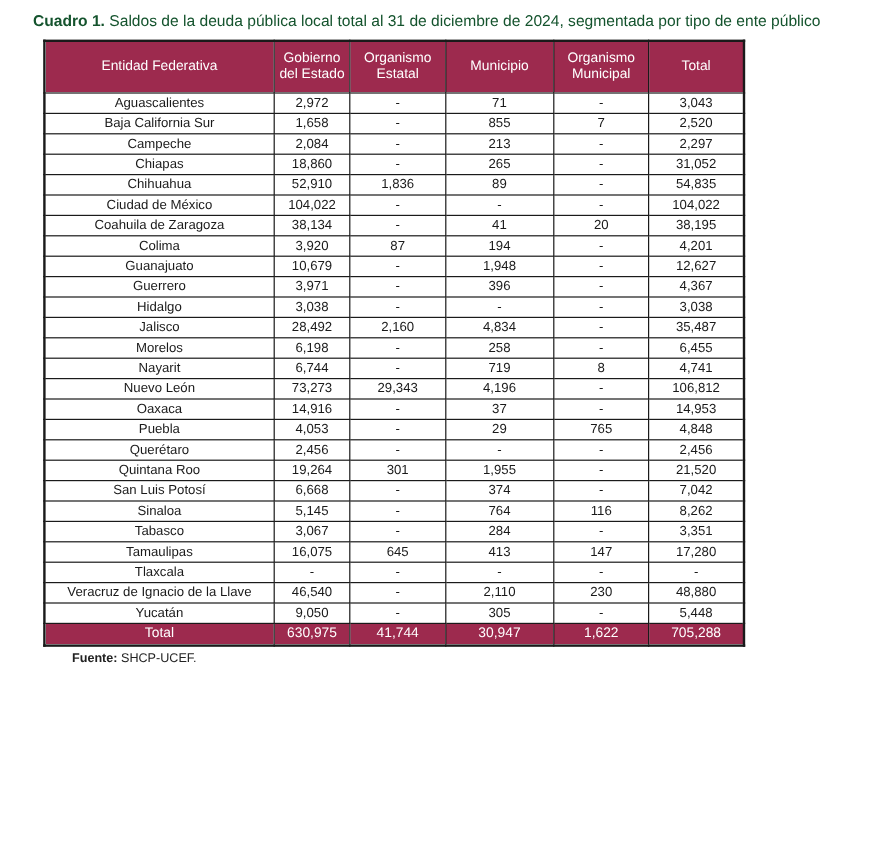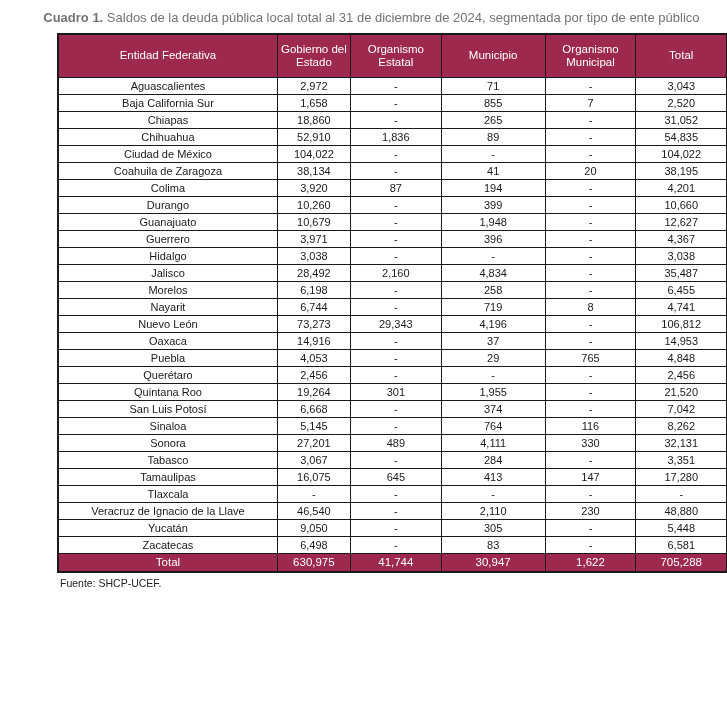--- a/index.html
+++ b/index.html
@@ -11,31 +11,31 @@
   html, body {
     margin: 0; padding: 0;
     width: 727px; height: 719px;
     background: #ffffff;
     font-family: "Liberation Sans", sans-serif;
     color: #1a1a1a;
   }
   .title {
     width: 672px;
     margin: 9px auto 7px auto;
-    text-align: right;
+    text-align: left;
     font-size: 13px;
     line-height: 1.32;
-    color: #737373;
+    color: #14532d;
   }
   .title-prefix { font-weight: bold; }
   table {
     border-collapse: collapse;
     table-layout: fixed;
-    margin-left: 57px;
-    width: 671px;
+    margin-left: 36px;
+    width: 585px;
     border: 2px solid var(--border);
   }
   th, td {
     border: 1px solid var(--border);
     text-align: center;
     vertical-align: middle;
     overflow: hidden;
     white-space: nowrap;
   }
   thead th {
@@ -59,21 +59,21 @@
     color: var(--header-text);
     font-size: 11.5px;
     height: 19px;
     padding: 0 2px;
   }
   .source {
     margin: 4px 0 0 60px;
     font-size: 10.5px;
     color: #222;
   }
-  .source-label { font-weight: normal; }
+  .source-label { font-weight: bold; }
 </style>
 </head>
 <body>
 
 <div class="page">
 
   <div class="title">
     <span class="title-prefix">Cuadro 1.</span><span> Saldos de la deuda pública local total al 31 de diciembre de 2024, segmentada por tipo de ente público</span>
   </div>
 
@@ -107,20 +107,28 @@
         </tr>
         <tr>
           <td>Baja California Sur</td>
           <td>1,658</td>
           <td>-</td>
           <td>855</td>
           <td>7</td>
           <td>2,520</td>
         </tr>
         <tr>
+          <td>Campeche</td>
+          <td>2,084</td>
+          <td>-</td>
+          <td>213</td>
+          <td>-</td>
+          <td>2,297</td>
+        </tr>
+        <tr>
           <td>Chiapas</td>
           <td>18,860</td>
           <td>-</td>
           <td>265</td>
           <td>-</td>
           <td>31,052</td>
         </tr>
         <tr>
           <td>Chihuahua</td>
           <td>52,910</td>
@@ -147,28 +155,20 @@
         </tr>
         <tr>
           <td>Colima</td>
           <td>3,920</td>
           <td>87</td>
           <td>194</td>
           <td>-</td>
           <td>4,201</td>
         </tr>
         <tr>
-          <td>Durango</td>
-          <td>10,260</td>
-          <td>-</td>
-          <td>399</td>
-          <td>-</td>
-          <td>10,660</td>
-        </tr>
-        <tr>
           <td>Guanajuato</td>
           <td>10,679</td>
           <td>-</td>
           <td>1,948</td>
           <td>-</td>
           <td>12,627</td>
         </tr>
         <tr>
           <td>Guerrero</td>
           <td>3,971</td>
@@ -257,28 +257,20 @@
           <td>-</td>
           <td>7,042</td>
         </tr>
         <tr>
           <td>Sinaloa</td>
           <td>5,145</td>
           <td>-</td>
           <td>764</td>
           <td>116</td>
           <td>8,262</td>
-        </tr>
-        <tr>
-          <td>Sonora</td>
-          <td>27,201</td>
-          <td>489</td>
-          <td>4,111</td>
-          <td>330</td>
-          <td>32,131</td>
         </tr>
         <tr>
           <td>Tabasco</td>
           <td>3,067</td>
           <td>-</td>
           <td>284</td>
           <td>-</td>
           <td>3,351</td>
         </tr>
         <tr>
@@ -305,28 +297,20 @@
           <td>230</td>
           <td>48,880</td>
         </tr>
         <tr>
           <td>Yucatán</td>
           <td>9,050</td>
           <td>-</td>
           <td>305</td>
           <td>-</td>
           <td>5,448</td>
-        </tr>
-        <tr>
-          <td>Zacatecas</td>
-          <td>6,498</td>
-          <td>-</td>
-          <td>83</td>
-          <td>-</td>
-          <td>6,581</td>
         </tr>
       </tbody>
     <tfoot>
       <tr>
           <td>Total</td>
           <td>630,975</td>
           <td>41,744</td>
           <td>30,947</td>
           <td>1,622</td>
           <td>705,288</td>

